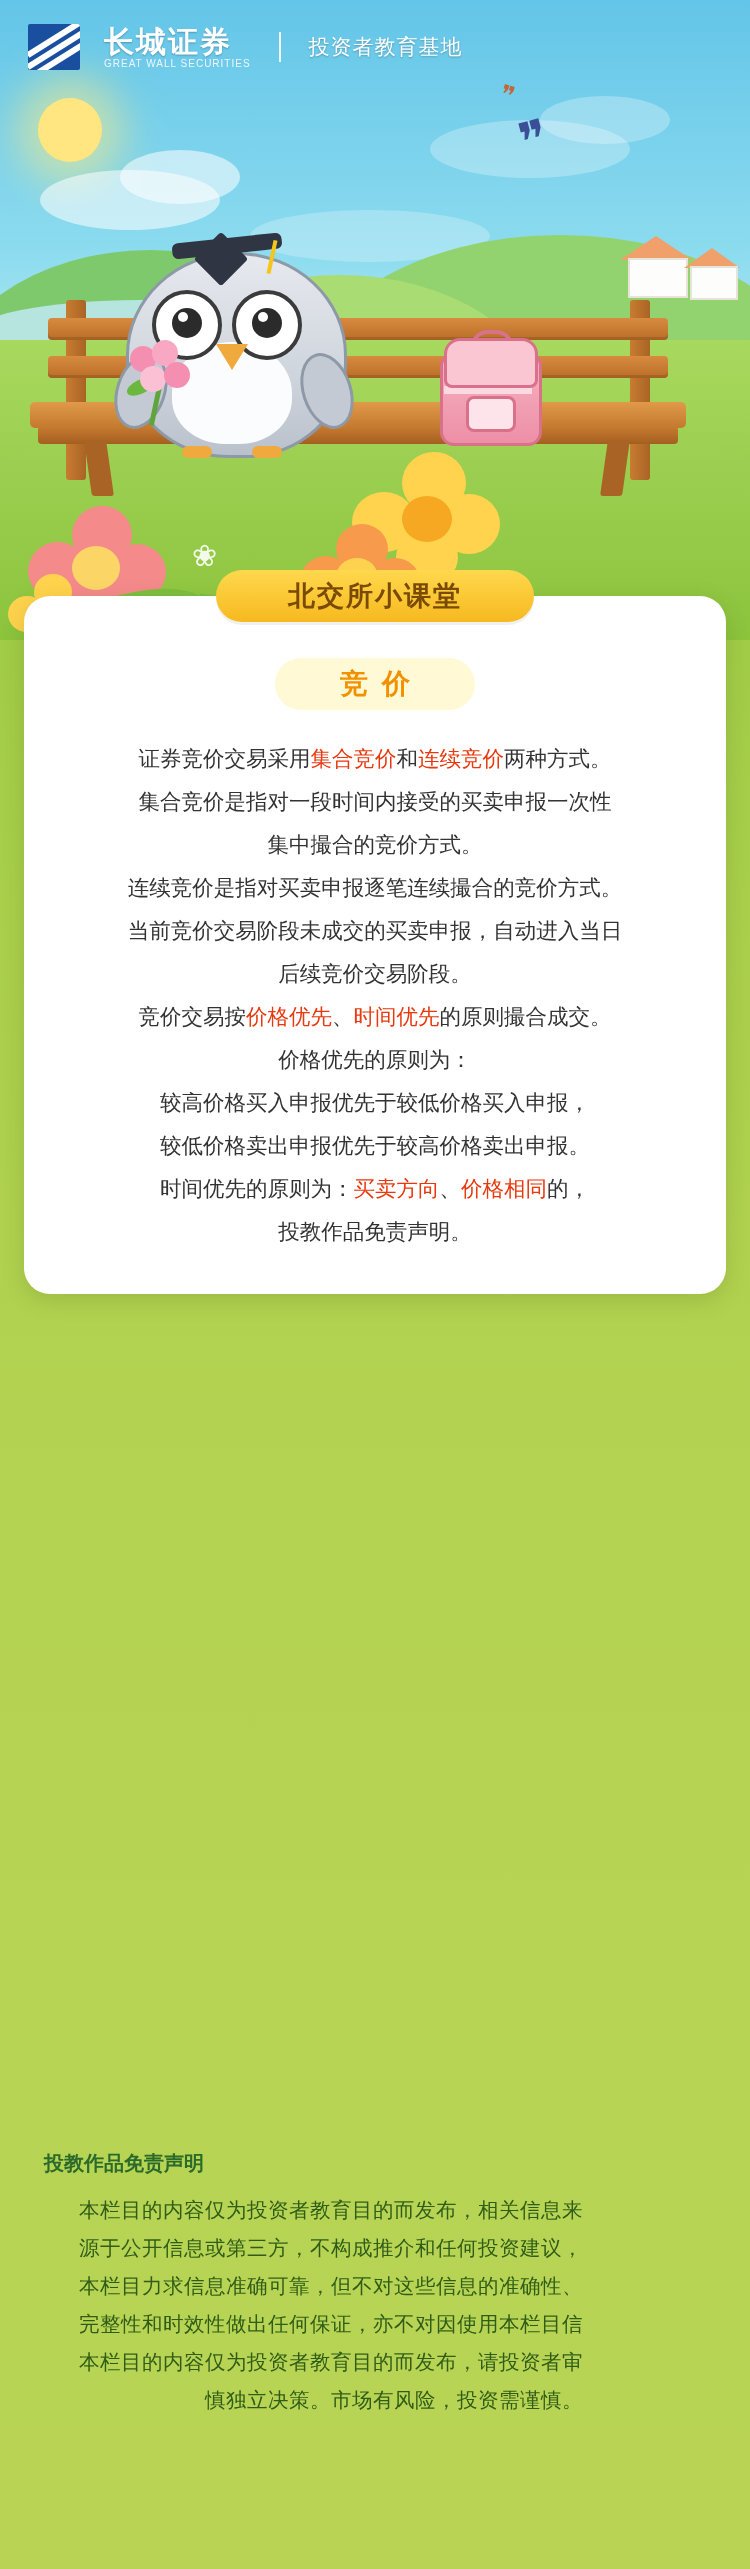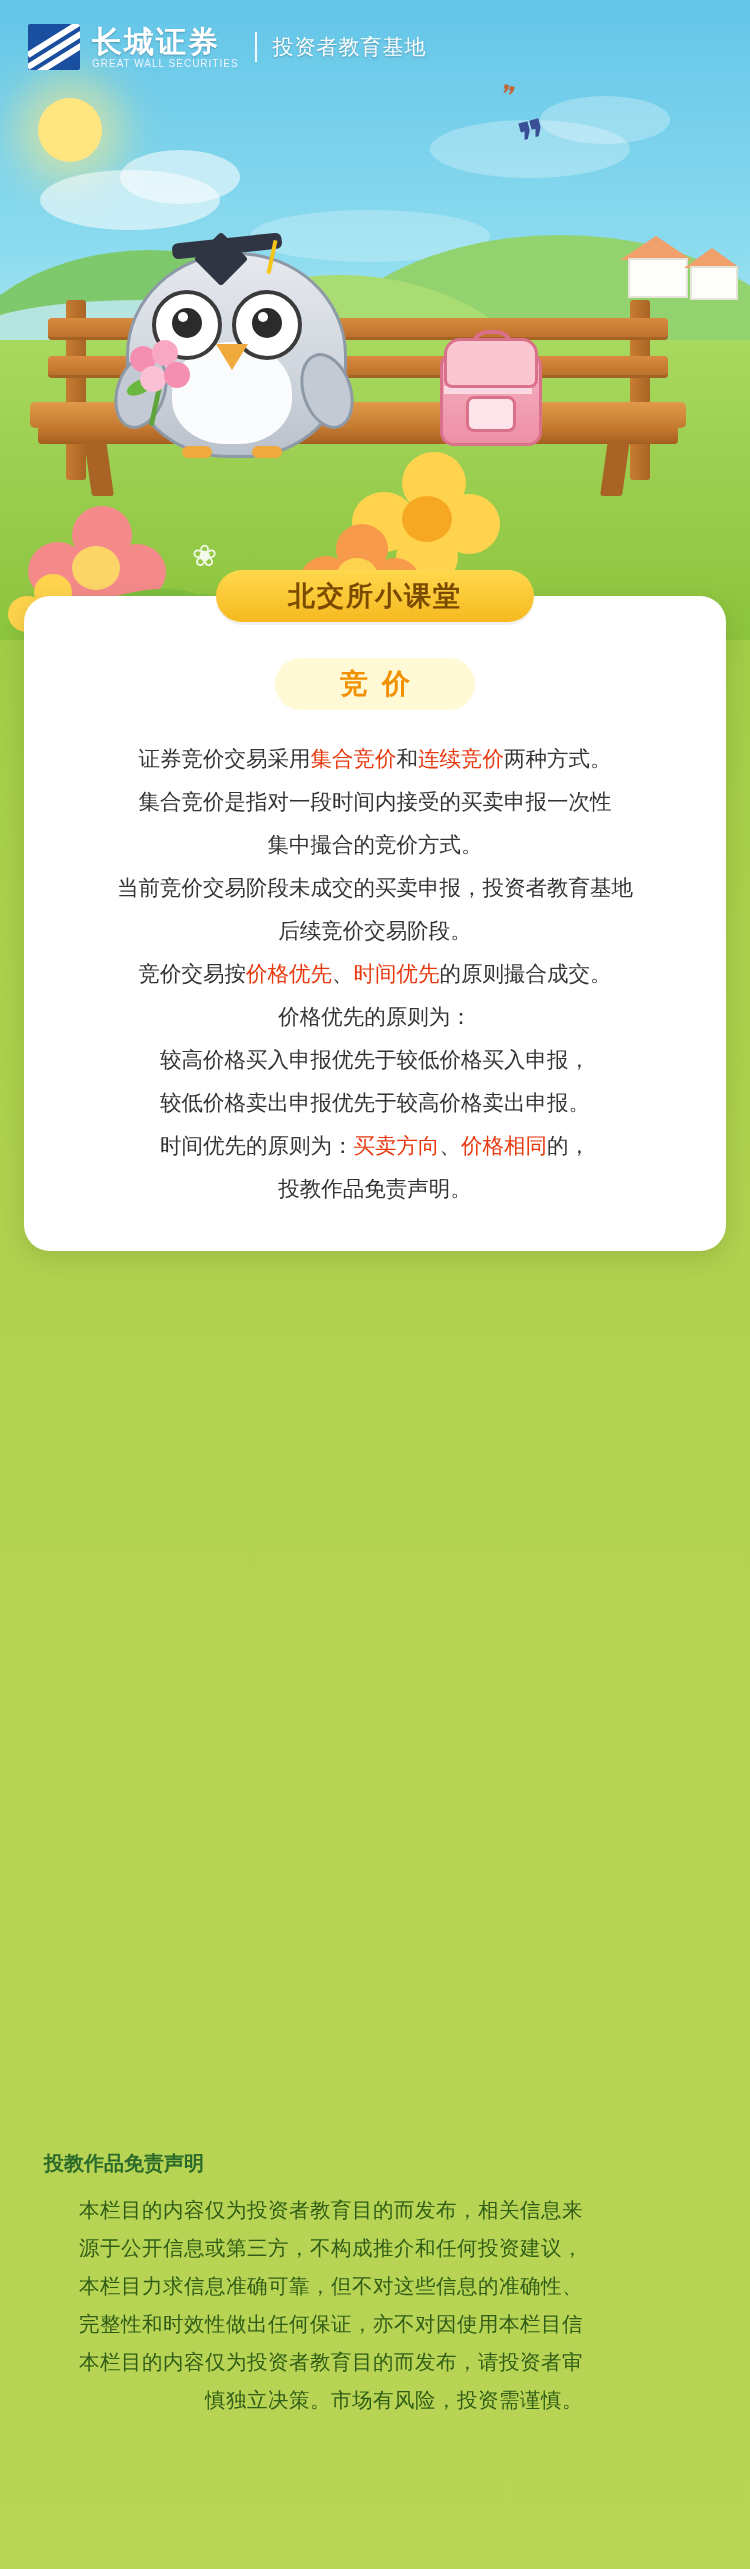--- a/index.html
+++ b/index.html
@@ -298,21 +298,21 @@
   .leaf2 { left: 196px; top: 600px; width: 80px; height: 38px; transform: rotate(10deg); }
   .leaf3 { left: 452px; top: 580px; width: 90px; height: 40px; transform: rotate(8deg); }
   .leaf4 { left: 560px; top: 596px; width: 110px; height: 44px; transform: rotate(-6deg); }
 
   .butterfly { position: absolute; left: 192px; top: 538px; font-size: 30px; color: #fff; opacity: .9; }
 
   
   .logo-row {
     position: absolute;
     left: 28px; top: 24px;
-    display: flex; align-items: center; gap: 12px;
+    display: flex; align-items: center; gap: 24px;
     z-index: 5;
   }
   .logo-mark {
     width: 52px; height: 46px;
     background: #1a4fa0;
     position: relative;
     overflow: hidden;
     border-radius: 2px;
   }
   .logo-mark span {
@@ -533,21 +533,22 @@
     <div class="logo-sub">投资者教育基地</div>
   </div>
 
   <div class="card">
     <div class="card-title">北交所小课堂</div>
     <div class="topic-pill">竞价</div>
     <div class="body-text" id="body-text">
         <p><span>证券竞价交易采用</span><span class="hl">集合竞价</span><span>和</span><span class="hl">连续竞价</span><span>两种方式。</span></p>
         <p><span>集合竞价是指对一段时间内接受的买卖申报一次性</span></p>
         <p><span>集中撮合的竞价方式。</span></p>
-        <p><span>当前竞价交易阶段未成交的买卖申报，投资者教育基地</span></p>
+        <p><span>连续竞价是指对买卖申报逐笔连续撮合的竞价方式。</span></p>
+        <p><span>当前竞价交易阶段未成交的买卖申报，自动进入当日</span></p>
         <p><span>后续竞价交易阶段。</span></p>
         <p><span>竞价交易按</span><span class="hl">价格优先</span><span>、</span><span class="hl">时间优先</span><span>的原则撮合成交。</span></p>
         <p><span>价格优先的原则为：</span></p>
         <p><span>较高价格买入申报优先于较低价格买入申报，</span></p>
         <p><span>较低价格卖出申报优先于较高价格卖出申报。</span></p>
         <p><span>时间优先的原则为：</span><span class="hl">买卖方向</span><span>、</span><span class="hl">价格相同</span><span>的，</span></p>
         <p><span>投教作品免责声明。</span></p>
       </div>
   </div>
 

